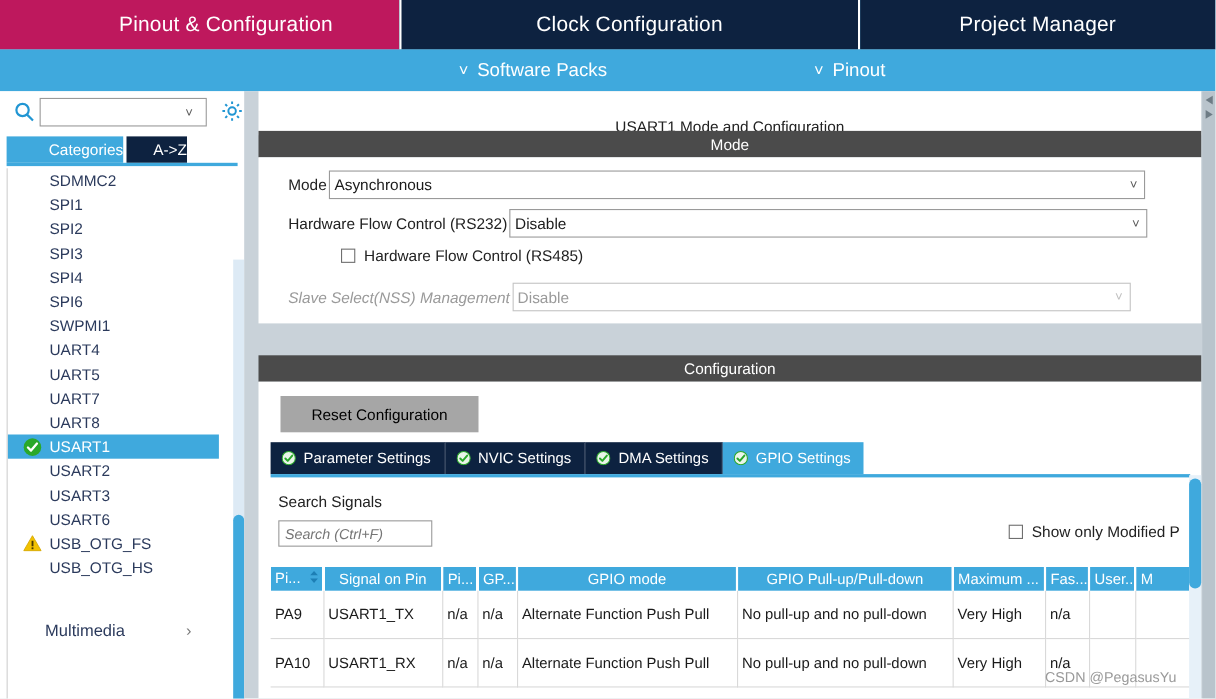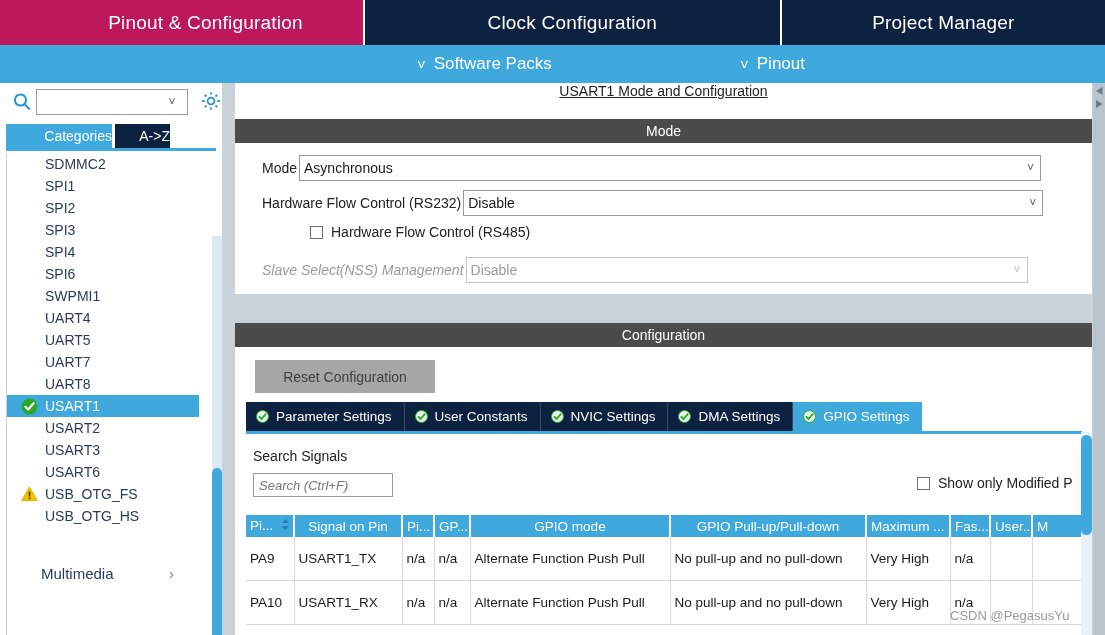--- a/index.html
+++ b/index.html
@@ -131,21 +131,21 @@
 
   
   .rightpanel {
     position: absolute; left: 222px; top: 83px; width: 883px; height: 552px;
     background: #c9d2d9;
   }
 
   .panel-title {
     position: absolute; left: 13px; top: 0; width: 857px; height: 40px;
     background: #ffffff;
-    display: flex; align-items: flex-start; justify-content: center;
+    display: flex; align-items: flex-end; justify-content: center;
     font-size: 14px; color: #222; text-decoration: underline;
   }
 
   .sec-header {
     position: absolute; left: 13px; width: 857px; height: 24px;
     background: #4b4b4b; color: #ffffff;
     display: flex; align-items: center; justify-content: center;
     font-size: 14px;
   }
   .sec-mode-header { top: 36px; }
@@ -181,21 +181,21 @@
 
   .sec-config-header { top: 240px; }
 
   .config-box {
     position: absolute; left: 13px; top: 264px; width: 857px; height: 288px;
     background: #ffffff;
   }
 
   .reset-btn {
     position: absolute; left: 20px; top: 13px; width: 180px; height: 33px;
-    background: #a6a6a6; color: #404040;
+    background: #a6a6a6; color: #000000;
     display: flex; align-items: center; justify-content: center;
     font-size: 14px; cursor: default;
   }
 
   .tabstrip {
     position: absolute; left: 11px; top: 55px; height: 29px;
     display: flex;
   }
   .cfgtab {
     height: 29px; display: flex; align-items: center;
@@ -437,29 +437,20 @@
 
       <div class="tabstrip">
         <div class="cfgtab">
           <span class="ck">
             <svg width="13" height="13" viewBox="0 0 13 13">
                 <circle cx="6.5" cy="6.5" r="6" fill="#e8f4e8" stroke="#2aa82a" stroke-width="1"></circle>
                 <path d="M3.4 6.8 L5.6 9 L9.7 4.2" fill="none" stroke="#2aa82a" stroke-width="1.8" stroke-linecap="round" stroke-linejoin="round"></path>
               </svg>
           </span>
           <span>Parameter Settings</span>
-        </div>
-        <div class="cfgtab">
-          <span class="ck">
-            <svg width="13" height="13" viewBox="0 0 13 13">
-                <circle cx="6.5" cy="6.5" r="6" fill="#e8f4e8" stroke="#2aa82a" stroke-width="1"></circle>
-                <path d="M3.4 6.8 L5.6 9 L9.7 4.2" fill="none" stroke="#2aa82a" stroke-width="1.8" stroke-linecap="round" stroke-linejoin="round"></path>
-              </svg>
-          </span>
-          <span>User Constants</span>
         </div>
         <div class="cfgtab">
           <span class="ck">
             <svg width="13" height="13" viewBox="0 0 13 13">
                 <circle cx="6.5" cy="6.5" r="6" fill="#e8f4e8" stroke="#2aa82a" stroke-width="1"></circle>
                 <path d="M3.4 6.8 L5.6 9 L9.7 4.2" fill="none" stroke="#2aa82a" stroke-width="1.8" stroke-linecap="round" stroke-linejoin="round"></path>
               </svg>
           </span>
           <span>NVIC Settings</span>
         </div>

